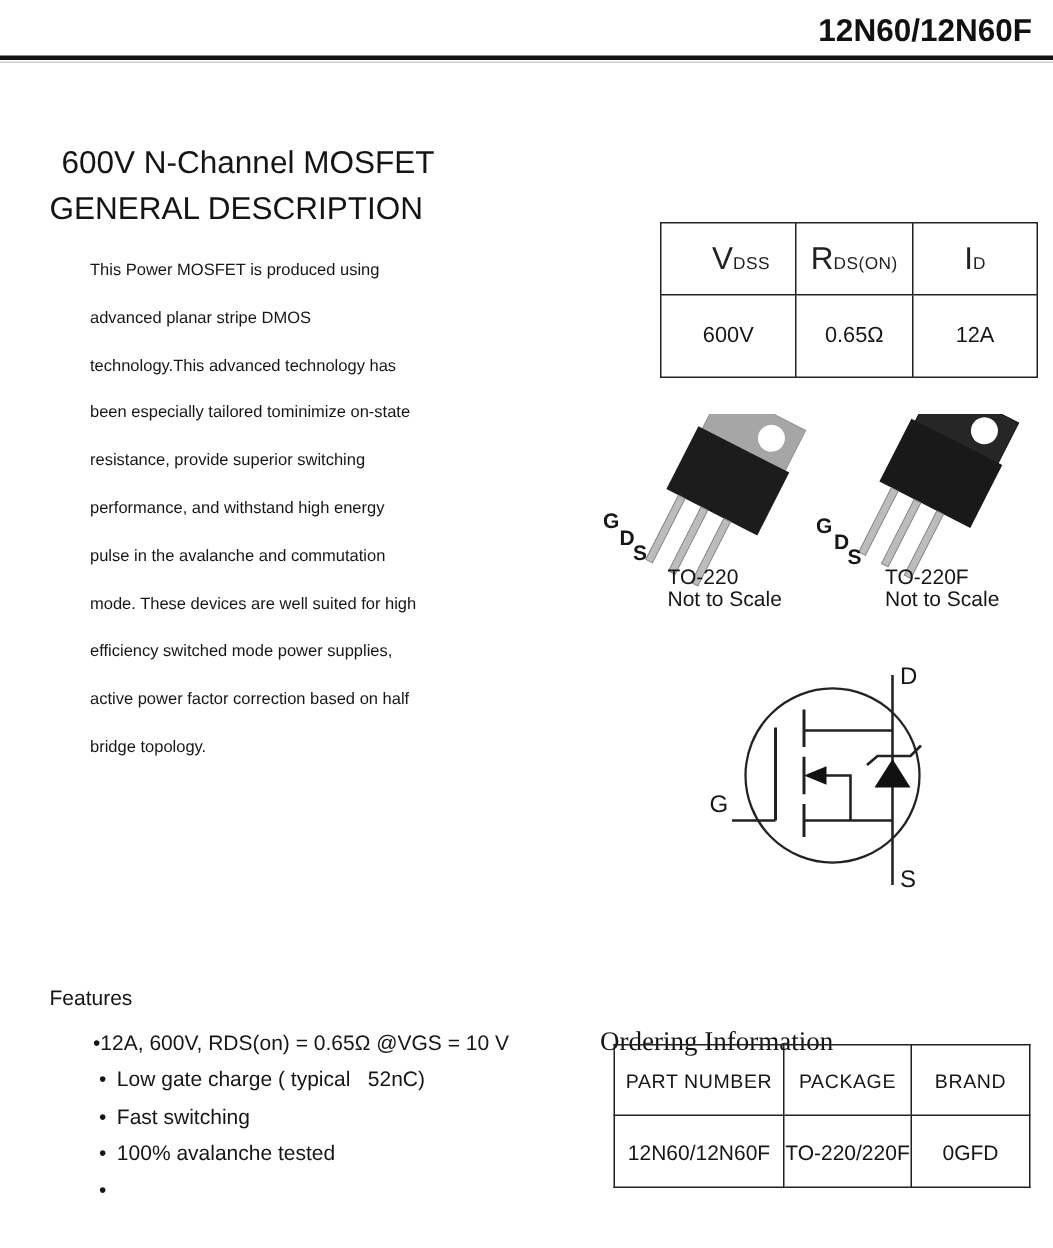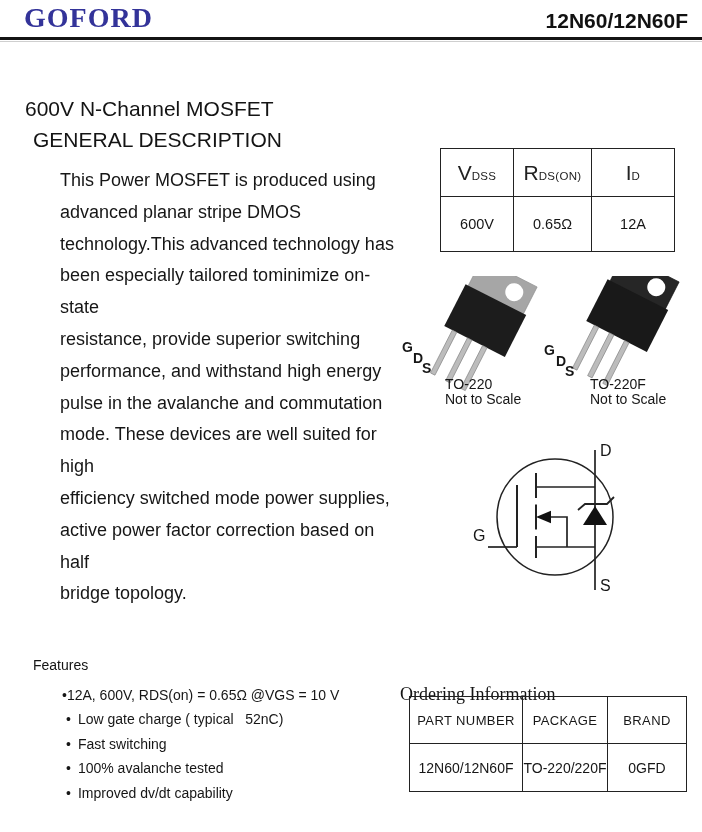--- a/index.html
+++ b/index.html
@@ -15,38 +15,38 @@
     font-weight:700; font-size:28px; color:#333399; letter-spacing:1px;
   }
   .part-number {
     right:14px; top:9px; font-size:21px; font-weight:700; color:#111;
     letter-spacing:0px;
   }
   .header-rule  { left:0; top:37px; width:702px; height:2.5px; background:#141414; }
   .header-rule2 { left:0; top:41px; width:702px; height:1px; background:#cfcfcf; }
 
   
-  .product-title  { left:25px; top:97px;  font-size:21px; color:#141414; }
+  .product-title  { left:41px; top:97px;  font-size:21px; color:#141414; }
   .section-title  { left:33px; top:128px; font-size:21px; color:#141414; }
 
   
   .description {
-    left:60px; top:165px; width:340px; font-size:18px; line-height:31.8px;
+    left:60px; top:165px; width:340px; font-size:11px; line-height:31.8px;
     white-space:pre-line; color:#161616;
   }
 
   
   table { border-collapse:collapse; }
   .spec-table { left:440px; top:148px; }
   .spec-table td {
     border:1.6px solid #222; text-align:center; vertical-align:middle; padding:0;
   }
   .spec-table .hrow td { height:47px; }
   .spec-table .vrow td { height:54px; font-size:14.5px; color:#161616; }
-  .spec-table .c0 { width:72px; } .spec-table .c1 { width:77px; } .spec-table .c2 { width:82px; }
+  .spec-table .c0 { width:72px;padding-left:17px; } .spec-table .c1 { width:77px; } .spec-table .c2 { width:82px; }
   .sym-base { font-size:21px; color:#222; }
   .sym-sub  { font-size:11.5px; color:#222; letter-spacing:0.3px; }
 
   
   .pkg-svg text { font-family:"Liberation Sans", sans-serif; fill:#161616; }
   .pin-label { font-size:14px; font-weight:700; }
   .pkg-caption { font-size:14px; }
 
   
   .sym-svg { stroke-linecap:butt; }
@@ -70,21 +70,20 @@
   }
   .order-table .hrow td { height:46px; letter-spacing:0.4px; }
   .order-table .vrow td { height:47px; font-size:14px; }
   .order-table .c0 { width:112px; } .order-table .c1 { width:84px;margin-left:48px; } .order-table .c2 { width:78px;margin-top:44px; }
 </style>
 </head>
 <body>
 
 <div class="page">
 
-  <div class="abs logo">GOFORD</div>
   <div class="abs part-number">12N60/12N60F</div>
   <div class="abs header-rule"></div>
   <div class="abs header-rule2"></div>
 
   <div class="abs product-title">600V N-Channel MOSFET</div>
   <div class="abs section-title">GENERAL DESCRIPTION</div>
 
   <div class="abs description">This Power MOSFET is produced using
  advanced planar stripe DMOS
 technology.This advanced technology has
@@ -179,21 +178,20 @@
     <li>
         <span class="bullet">•</span>
         <span class="feature-text">Fast switching</span>
       </li>
     <li>
         <span class="bullet">•</span>
         <span class="feature-text">100% avalanche tested</span>
       </li>
     <li>
         <span class="bullet">•</span>
-        <span class="feature-text">Improved dv/dt capability</span>
       </li>
   </ul>
 
   <div class="abs ordering-heading">Ordering Information</div>
   <table class="abs order-table">
     <tbody>
         <tr class="hrow">
       <td class="c0">PART NUMBER</td>
       <td class="c1">PACKAGE</td>
       <td class="c2">BRAND</td>

